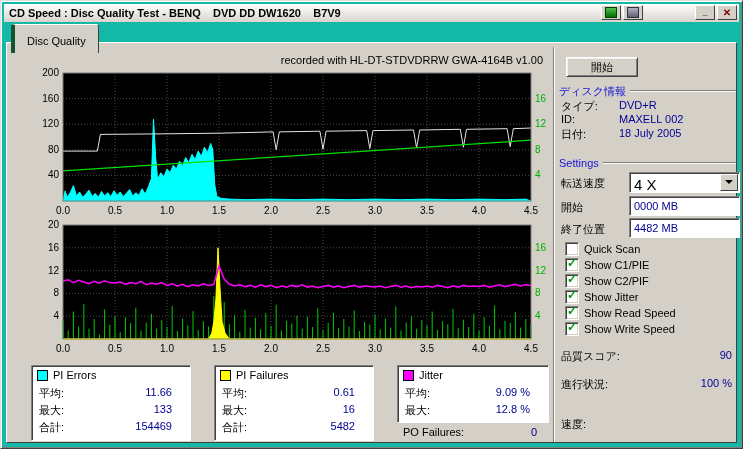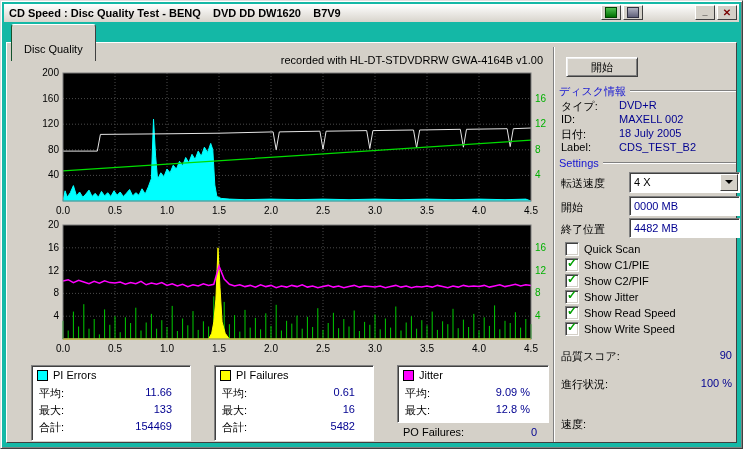--- a/index.html
+++ b/index.html
@@ -13,41 +13,41 @@
   .tb-buttons{position:absolute;right:2px;top:1px;display:flex;align-items:center;}
   .tbtn{width:20px;height:15px;margin-left:2px;background:#d4d0c8;border:1px solid;
     border-color:#fff #404040 #404040 #fff;font-size:10px;line-height:12px;text-align:center;
     padding:0;color:#000;display:flex;align-items:center;justify-content:center;cursor:default;}
   .tbtn.gap{margin-left:52px;}
   .mini-ic{width:10px;height:9px;}
   .ic-green{background:linear-gradient(180deg,#4fbf4f,#007000);border:1px solid #004000;}
   .ic-drive{background:linear-gradient(180deg,#b0b0c0,#606078);border:1px solid #303040;}
   .glyph{font-size:9px;font-weight:bold;color:#000;line-height:9px;}
   .glyph.close{color:#7a0000;font-size:10px;}
-  .tab{position:absolute;left:10px;top:23px;height:18px;padding:18px 12px 0 12px;background:#d4d0c8;
-    border-top:1px solid #fff;border-left:1px solid #14532d;border-right:1px solid #404040;
+  .tab{position:absolute;left:10px;top:23px;height:18px;padding:10px 12px 0 12px;background:#d4d0c8;
+    border-top:1px solid #fff;border-left:4px solid #14532d;border-right:1px solid #404040;
     border-top-left-radius:3px;border-top-right-radius:3px;font-size:11px;color:#000;z-index:3;}
   .panel{position:absolute;left:5px;right:5px;top:41px;bottom:5px;background:#d4d0c8;
     border-top:1px solid #fff;border-left:1px solid #fff;border-right:1px solid #404040;border-bottom:1px solid #404040;}
   .chart-title{position:absolute;left:250px;top:53px;width:292px;text-align:right;font-size:11px;color:#000;}
   svg.chart{position:absolute;}
   .vdivider{position:absolute;left:552px;top:46px;height:395px;width:0;border-left:1px solid #808080;border-right:1px solid #ffffff;}
   .btn{position:absolute;background:#d4d0c8;border:1px solid;border-color:#ffffff #404040 #404040 #ffffff;
     box-shadow:inset 1px 1px 0 #efefef, inset -1px -1px 0 #808080;font-size:11px;color:#000;
     font-family:"Liberation Sans",sans-serif;padding:0;cursor:default;}
   .sect{position:absolute;left:558px;right:6px;display:flex;align-items:center;height:12px;}
   .sect-label{font-size:11px;color:#1414d2;white-space:nowrap;padding-right:4px;}
   .sect-line{flex:1;height:0;border-top:1px solid #808080;border-bottom:1px solid #ffffff;}
   .info-row{position:absolute;left:560px;right:8px;height:13px;font-size:11px;}
   .lbl{position:absolute;left:0;color:#000;}
   .lbl2{position:absolute;left:58px;color:#000090;}
   .rval{position:absolute;right:2px;color:#000090;text-align:right;}
   .combo{position:absolute;left:628px;width:109px;height:19px;background:#fff;
     border:1px solid;border-color:#808080 #ffffff #ffffff #808080;box-shadow:inset 1px 1px 0 #404040;}
-  .combo-text{position:absolute;left:4px;top:3px;font-size:11px;color:#000;}
+  .combo-text{position:absolute;left:4px;top:3px;font-size:15px;color:#000;}
   .combo-btn{position:absolute;right:1px;top:1px;bottom:1px;width:16px;background:#d4d0c8;
     border:1px solid;border-color:#fff #404040 #404040 #fff;}
   .arrow-down{position:absolute;left:4px;top:5px;width:0;height:0;border-left:4px solid transparent;
     border-right:4px solid transparent;border-top:4px solid #000;}
   .field{position:absolute;left:628px;width:109px;height:18px;background:#fff;
     border:1px solid;border-color:#808080 #ffffff #ffffff #808080;box-shadow:inset 1px 1px 0 #404040;}
   .field span{position:absolute;left:4px;top:3px;font-size:11px;color:#000090;}
   .cb{position:absolute;left:564px;height:14px;display:flex;align-items:center;}
   .cbx-box{width:12px;height:12px;background:#fff;border:1px solid;border-color:#808080 #ffffff #ffffff #808080;
     box-shadow:inset 1px 1px 0 #404040, inset -1px -1px 0 #d4d0c8;position:relative;}
@@ -269,24 +269,20 @@
     <span class="lbl2">DVD+R</span>
   </div>
   <div class="info-row" style="top:112px;">
     <span class="lbl">ID:</span>
     <span class="lbl2">MAXELL 002</span>
   </div>
   <div class="info-row" style="top:126px;">
     <span class="lbl">日付:</span>
     <span class="lbl2">18 July 2005</span>
   </div>
-  <div class="info-row" style="top:140px;">
-    <span class="lbl">Label:</span>
-    <span class="lbl2">CDS_TEST_B2</span>
-  </div>
 
   <div class="sect" style="top:156px;">
     <span class="sect-label">Settings</span>
       <span class="sect-line"></span>
   </div>
 
   <div class="info-row" style="top:175px;">
     <span class="lbl">転送速度</span>
   </div>
   <div class="combo" style="top:171px;">

